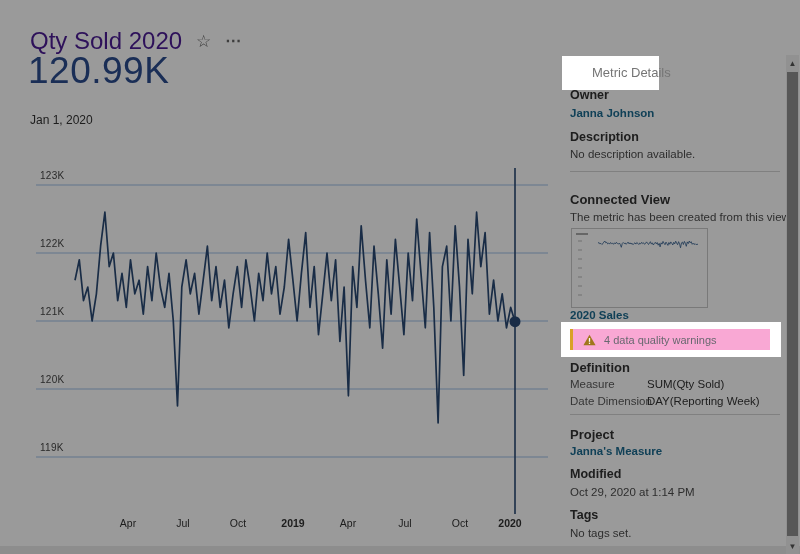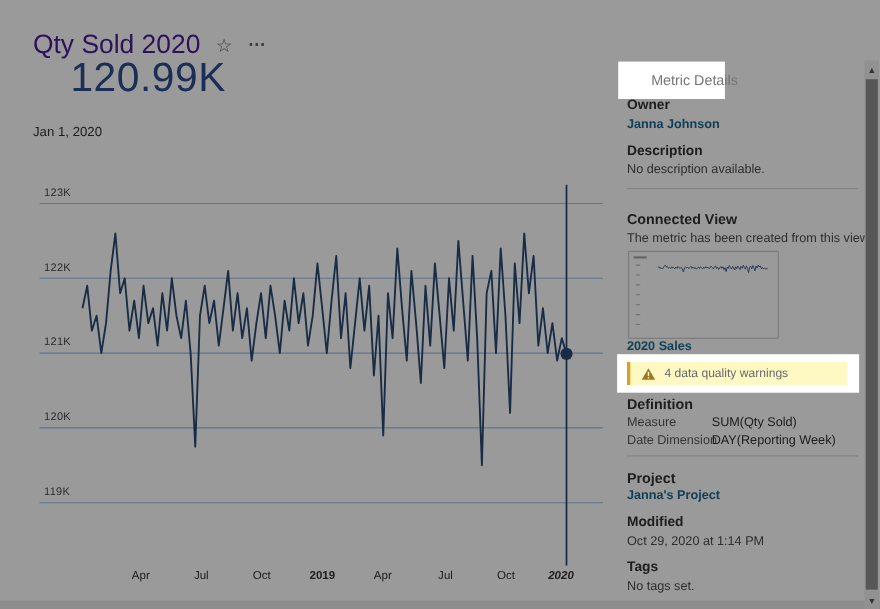--- a/index.html
+++ b/index.html
@@ -8,21 +8,21 @@
 
   
   .refreshed{position:absolute;left:30px;top:9px;font-size:11px;color:#3c3c3c;}
   .share-btn{position:absolute;left:683px;top:7px;width:106px;height:22px;background:#1f3371;
     color:#fff;border:none;border-radius:2px;font-family:inherit;font-size:11px;font-weight:bold;
     display:flex;align-items:center;justify-content:center;gap:6px;cursor:pointer;}
   .title-row{position:absolute;left:30px;top:27px;display:flex;align-items:center;gap:14px;}
   .page-title{font-size:24px;font-weight:500;color:#4c1d95;margin:0;}
   .star{font-size:17px;color:#666;line-height:1;cursor:pointer;}
   .dots{font-size:16px;color:#666;letter-spacing:2px;line-height:1;cursor:pointer;font-weight:bold;}
-  .big-value{position:absolute;left:28px;top:50px;font-size:37px;color:#2c4d8f;letter-spacing:0.5px;margin-left:36px;}
+  .big-value{position:absolute;left:28px;top:50px;font-size:37px;color:#2c4d8f;letter-spacing:0.5px;}
   .value-date{position:absolute;left:30px;top:113px;font-size:12px;color:#333;}
 
   
   .chart-area{position:absolute;left:0;top:0;width:560px;height:466px;}
   .ylab{position:absolute;font-size:10px;color:#474747;letter-spacing:0.3px;}
   .xlab{position:absolute;font-size:10.5px;color:#333;transform:translateX(-50%);top:517px;}
   .xlab.year{font-weight:bold;}
 
   
   .sb{position:absolute;left:570px;color:#333;}
@@ -42,21 +42,21 @@
 
   
   .footer-strip{position:absolute;left:0;top:546px;width:800px;height:8px;background:#e9e9e9;}
 
   
   .dim{position:absolute;inset:0;background:rgba(0,0,0,0.395);z-index:50;pointer-events:none;}
   .hl{position:absolute;background:#fff;z-index:60;}
   .hl-metric{left:562px;top:56px;width:97px;height:34px;}
   .hl-metric span{position:absolute;left:30px;top:9px;font-size:13px;color:#757575;white-space:nowrap;}
   .hl-warn{left:561px;top:322px;width:220px;height:35px;}
-  .warn-banner{position:absolute;left:9px;top:7px;width:200px;height:21px;background:#fef9c3;
+  .warn-banner{position:absolute;left:9px;top:7px;width:200px;height:21px;background:#f9a8d4;
     border-left:3px solid #d9a126;display:flex;align-items:center;gap:8px;padding-left:10px;
     box-sizing:border-box;cursor:pointer;}
   .warn-text{font-size:11px;color:#68686f;}
 </style>
 </head>
 <body>
 
 <div class="screen">
 
 
@@ -91,21 +91,21 @@
         <div class="ylab" style="left: 40px; top: 442px;">119K</div>
       </div>
     <div id="x-labels">
         <div class="xlab" style="left: 128px;">Apr</div>
         <div class="xlab" style="left: 183px;">Jul</div>
         <div class="xlab" style="left: 238px;">Oct</div>
         <div class="xlab year" style="left: 293px;">2019</div>
         <div class="xlab" style="left: 348px;">Apr</div>
         <div class="xlab" style="left: 405px;">Jul</div>
         <div class="xlab" style="left: 460px;">Oct</div>
-        <div class="xlab year" style="left: 510px; font-style: italic;">2020</div>
+        <div class="xlab year" style="left: 510px;">2020</div>
       </div>
   </div>
 
   <div class="sb sb-h" style="top:88px;">Owner</div>
   <div class="sb sb-link" style="top:107px;">Janna Johnson</div>
 
   <div class="sb sb-h" style="top:130px;">Description</div>
   <div class="sb sb-t" style="top:148px;">No description available.</div>
 
   <div class="sb-hr" style="top:171px;"></div>
@@ -133,21 +133,21 @@
 
   <div class="sb sb-h" style="top:360px;font-size:13px;">Definition</div>
   <div class="defrow-label" style="top:378px;">Measure</div>
   <div class="defrow-value" style="top:378px;">SUM(Qty Sold)</div>
   <div class="defrow-label" style="top:395px;">Date Dimension</div>
   <div class="defrow-value" style="top:395px;">DAY(Reporting Week)</div>
 
   <div class="sb-hr" style="top:414px;"></div>
 
   <div class="sb sb-h" style="top:427px;font-size:13px;">Project</div>
-  <div class="sb sb-link" style="top:445px;">Janna's Project</div>
+  <div class="sb sb-link" style="top:445px;">Janna's Measure</div>
 
   <div class="sb sb-h" style="top:467px;">Modified</div>
   <div class="sb sb-t" style="top:486px;">Oct 29, 2020 at 1:14 PM</div>
 
   <div class="sb sb-h" style="top:508px;">Tags</div>
   <div class="sb sb-t" style="top:527px;">No tags set.</div>
 
   <div class="scrollbar">
     <div class="sb-arrow" style="top:0;">▲</div>
     <div class="sb-thumb"></div>

